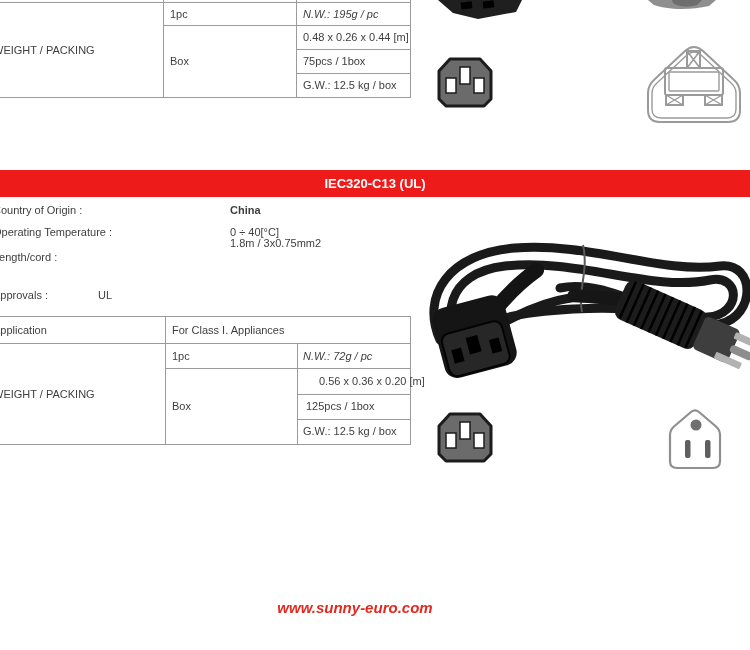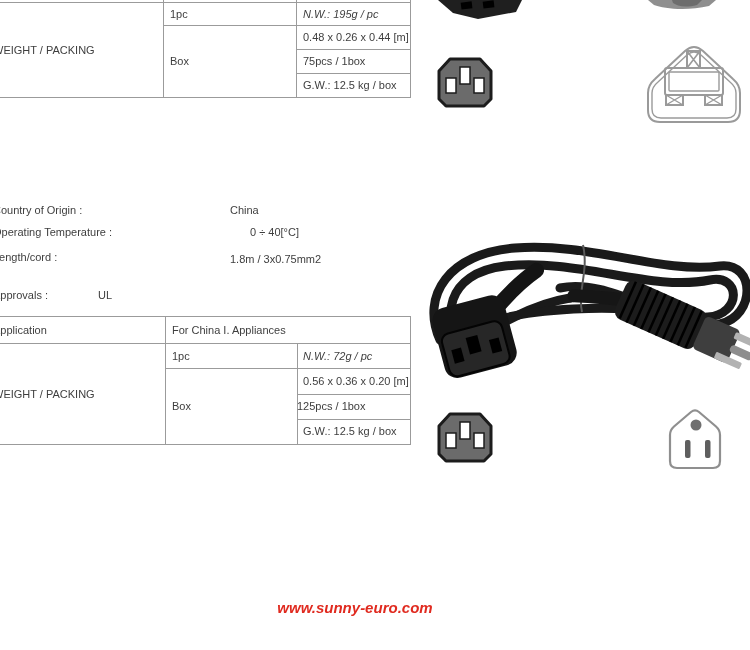--- a/index.html
+++ b/index.html
@@ -61,54 +61,57 @@
       <rect x="24" y="32" width="50" height="19" rx="1" stroke-width="1.4"></rect>
       <rect x="42" y="11" width="13" height="17"></rect>
       <path d="M42,11 L55,28 M55,11 L42,28" stroke-width="1.6"></path>
       <rect x="21" y="55" width="17" height="10"></rect>
       <path d="M21,55 L38,65 M38,55 L21,65" stroke-width="1.4"></path>
       <rect x="60" y="55" width="17" height="10"></rect>
       <path d="M60,55 L77,65 M77,55 L60,65" stroke-width="1.4"></path>
     </g>
   </svg>
 
+  <div class="banner">
+    <span>IEC320-C13 (UL)</span>
+  </div>
 
   <div>
     <span class="txt" style="left:-7px;top:204px;">Country of Origin :</span>
-    <span class="txt" style="left:230px;top:204px;">China</span>
+    <span class="txt" style="left:230px;top:204px;font-weight:bold;">China</span>
 
     <span class="txt" style="left:-7px;top:226px;">Operating Temperature :</span>
-    <span class="txt" style="left:230px;top:226px;margin-left:20px;">0 ÷ 40[°C]</span>
+    <span class="txt" style="left:230px;top:226px;">0 ÷ 40[°C]</span>
 
     <span class="txt" style="left:-7px;top:251px;">Length/cord :</span>
-    <span class="txt" style="left:230px;top:253px;">1.8m / 3x0.75mm2</span>
+    <span class="txt" style="left:230px;top:237px;">1.8m / 3x0.75mm2</span>
 
     <span class="txt" style="left:-7px;top:289px;">Approvals :</span>
     <span class="txt" style="left:54px;top:289px;padding-left:44px;">UL</span>
   </div>
 
   <div>
     <div class="hline" style="left:-14px;top:316px;width:425px;"></div>
     <div class="hline" style="left:-14px;top:343px;width:425px;"></div>
     <div class="hline" style="left:165px;top:368px;width:246px;"></div>
     <div class="hline" style="left:297px;top:394px;width:114px;"></div>
     <div class="hline" style="left:297px;top:419px;width:114px;"></div>
     <div class="hline" style="left:-14px;top:444px;width:425px;"></div>
     <div class="vline" style="left:165px;top:316px;height:128px;"></div>
     <div class="vline" style="left:297px;top:343px;height:101px;"></div>
     <div class="vline" style="left:410px;top:316px;height:128px;"></div>
 
     <span class="txt" style="left:-7px;top:324px;">Application</span>
-    <span class="txt" style="left:172px;top:324px;">For China I. Appliances</span>
+    <span class="txt" style="left:172px;top:324px;">For Class I. Appliances</span>
     <span class="txt" style="left:-7px;top:388px;">WEIGHT / PACKING</span>
     <span class="txt" style="left:172px;top:350px;">1pc</span>
     <span class="txt" style="left:303px;top:350px;font-style:italic;">N.W.: 72g / pc</span>
     <span class="txt" style="left:172px;top:400px;">Box</span>
-    <span class="txt" style="left:303px;top:375px;">0.56 x 0.36 x 0.20 [m]</span>
-    <span class="txt" style="left:297px;top:400px;">125pcs / 1box</span>
+    <span class="txt" style="left:319px;top:375px;">0.56 x 0.36 x 0.20 [m]</span>
+    <span class="txt" style="left:306px;top:400px;">125pcs / 1box</span>
     <span class="txt" style="left:303px;top:425px;">G.W.:  12.5 kg / box</span>
   </div>
 
   <svg style="left:420px;top:220px;" width="330" height="178" viewBox="0 0 330 178">
     <g fill="none" stroke="#1a1a1a" stroke-width="9" stroke-linecap="round">
       <path d="M20,120 C0,75 30,33 95,28 C170,22 240,54 300,46 C336,42 336,96 300,104 C255,114 200,70 150,78"></path>
       <path d="M45,130 C20,100 25,53 85,46 C160,38 230,72 290,60 C321,54 322,94 288,97 C240,102 190,58 140,68"></path>
       <path d="M150,78 C112,84 72,108 62,117"></path>
       <path d="M85,98 C115,90 190,84 228,92"></path>
     </g>

